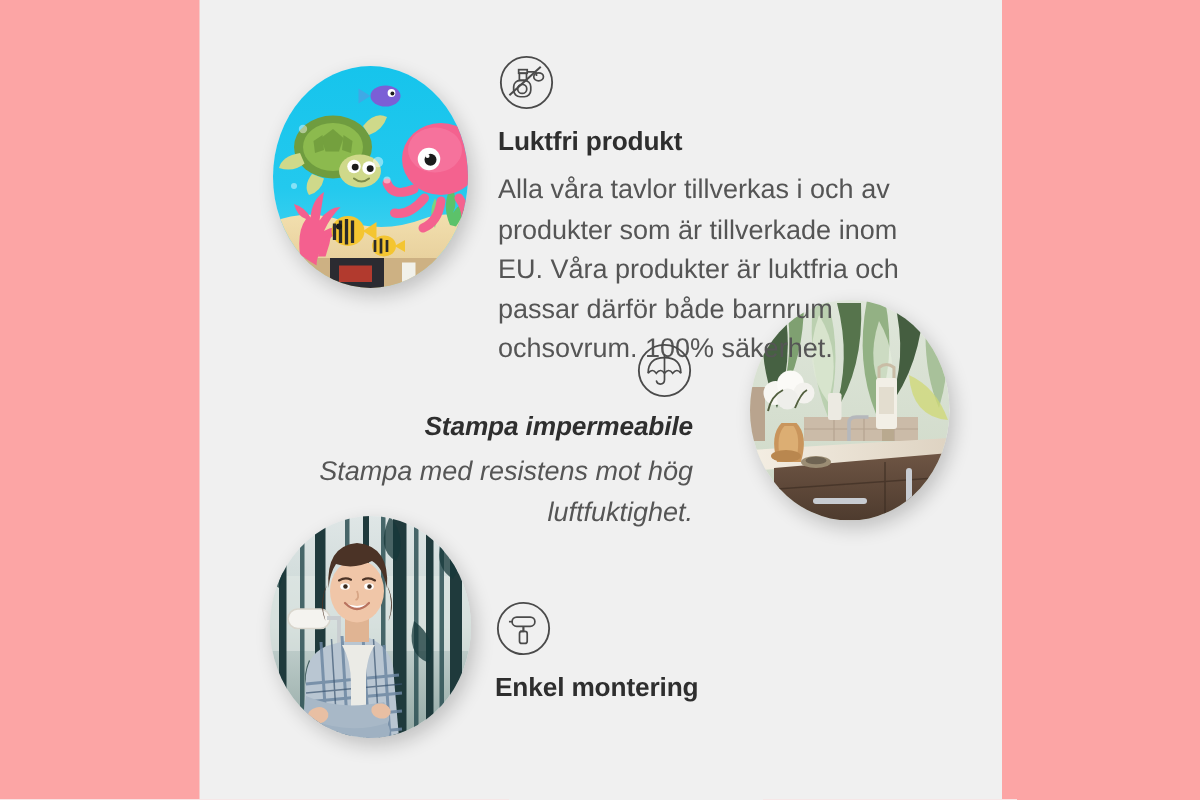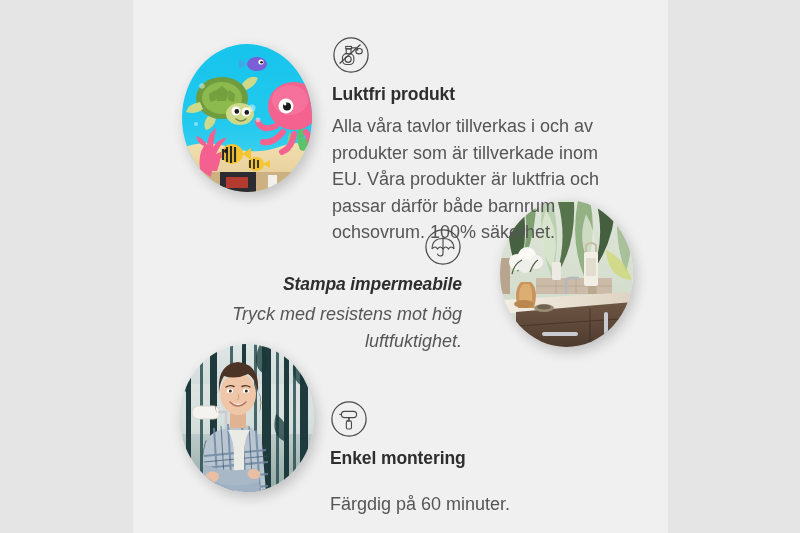--- a/index.html
+++ b/index.html
@@ -14,21 +14,21 @@
   body {
     background: #ffffff;
     font-family: "Liberation Sans", "DejaVu Sans", sans-serif;
     -webkit-font-smoothing: antialiased;
   }
 
   .stage {
     position: relative;
     width: 800px;
     height: 533px;
-    background: #e5e5e5;
+    background: #fca5a5;
   }
 
   
   .panel {
     position: absolute;
     left: 133px;
     top: 0;
     width: 535px;
     height: 533px;
     background: #f0f0f0;
@@ -393,37 +393,36 @@
 
         <path d="M8.5 22 q2.9 -4 5.75 0 q2.9 -4 5.75 0 q2.9 -4 5.75 0 q2.9 -4 5.75 0" fill="none" stroke="#4a4a4a" stroke-width="1.2"></path>
 
         <path d="M20 11 v15.5 q0 3 -3 3 q-2.2 0 -2.6 -2" fill="none" stroke="#4a4a4a" stroke-width="1.2" stroke-linecap="round"></path>
 
         <line x1="20" y1="11" x2="20" y2="8.6" stroke="#4a4a4a" stroke-width="1.2"></line>
       </svg>
     </div>
     <div class="feature-text">
       <div class="feature-title">Stampa impermeabile</div>
-      <div class="feature-desc">Tryck med resistens mot hög luftfuktighet.</div>
+      <div class="feature-desc">Stampa med resistens mot hög luftfuktighet.</div>
     </div>
   </div>
 
   <div class="feature" id="feature-3">
     <div class="icon-wrap">
       <svg viewBox="0 0 40 40" aria-hidden="true">
         <circle cx="20" cy="20" r="18" fill="none" stroke="#4a4a4a" stroke-width="1.3"></circle>
 
         <rect x="12" y="12" width="16" height="6.5" rx="3.25" fill="none" stroke="#4a4a4a" stroke-width="1.2"></rect>
 
         <path d="M20 18.5 v3.5 h-2.5" fill="none" stroke="#4a4a4a" stroke-width="1.2"></path>
         <path d="M12 15.2 h-2.2" fill="none" stroke="#4a4a4a" stroke-width="1.2"></path>
 
         <rect x="17.2" y="22" width="5.4" height="8.5" rx="1.6" fill="none" stroke="#4a4a4a" stroke-width="1.2"></rect>
         <line x1="19.9" y1="18.5" x2="19.9" y2="22" stroke="#4a4a4a" stroke-width="1.2"></line>
       </svg>
     </div>
     <div class="feature-text">
       <div class="feature-title">Enkel montering</div>
-      <div class="feature-desc">Färgdig på 60 minuter.</div>
     </div>
   </div>
 
 </div>
 
 </body></html>

